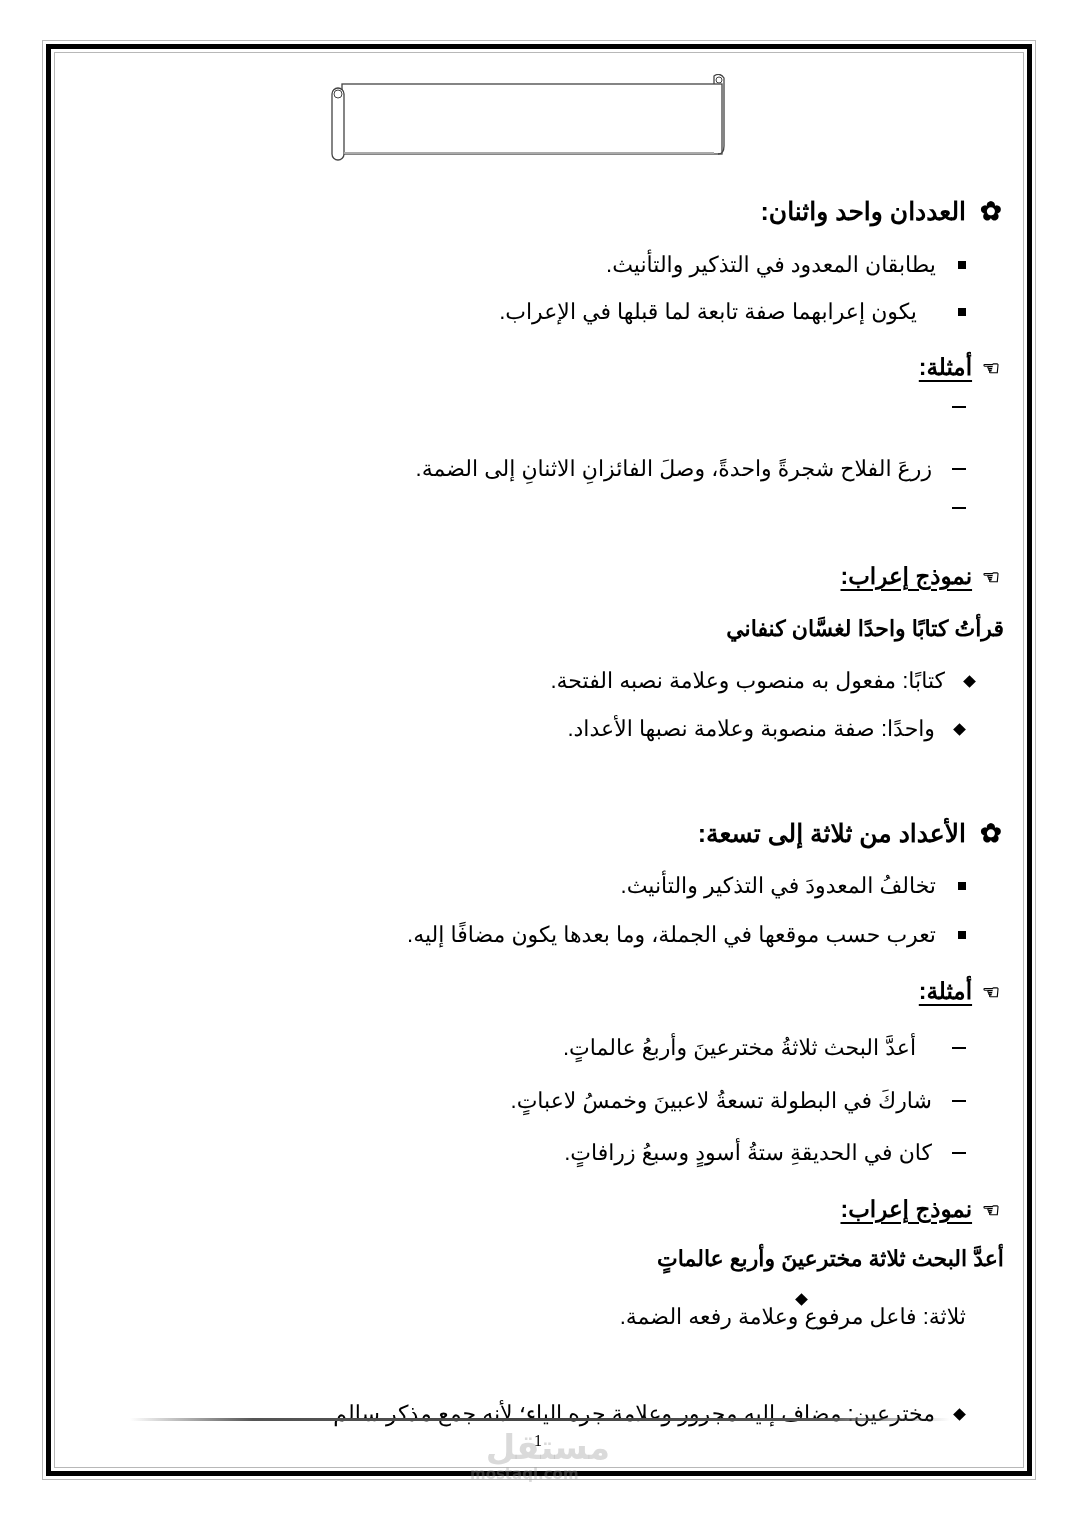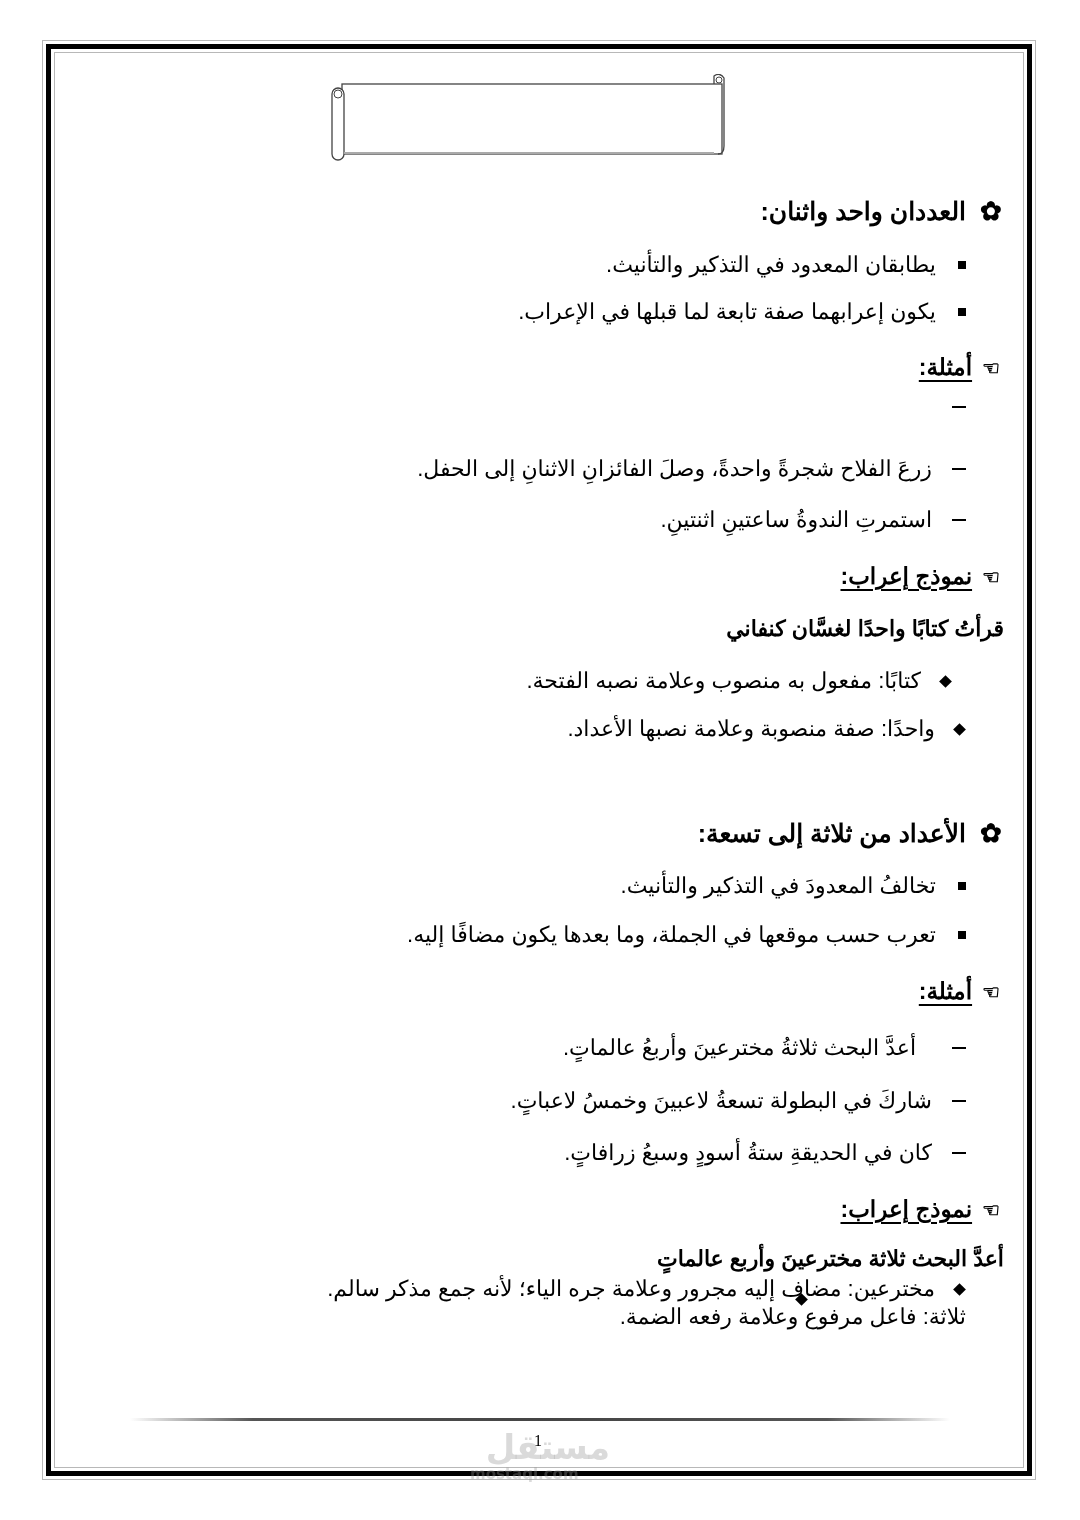--- a/index.html
+++ b/index.html
@@ -173,50 +173,49 @@
 
   <div class="line section-heading" style="top:196px;">
     <span class="flower">✿</span>
     <span>العددان واحد واثنان:</span>
   </div>
 
   <div class="line bullet-line" style="top:252px; right:38px;">
     <span class="square-bullet"></span>
     <span>يطابقان المعدود في التذكير والتأنيث.</span>
   </div>
-  <div class="line bullet-line" style="top:299px; right:38px;">
+  <div class="line bullet-line" style="top:299px; right:38px;gap:19px;">
     <span class="square-bullet"></span>
     <span>يكون إعرابهما صفة تابعة لما قبلها في الإعراب.</span>
   </div>
 
   <div class="line sub-heading" style="top:354px; right:4px;">
     <span class="hand">☜</span>
     <span class="label">أمثلة:</span>
   </div>
 
   <div class="line bullet-line" style="top:406px; right:38px;">
     <span class="dash-bullet"></span>
   </div>
   <div class="line bullet-line" style="top:456px; right:38px;">
     <span class="dash-bullet"></span>
-    <span>زرعَ الفلاح شجرةً واحدةً، وصلَ الفائزانِ الاثنانِ إلى الحفل.</span>
+    <span>زرعَ الفلاح شجرةً واحدةً، وصلَ الفائزانِ الاثنانِ إلى الضمة.</span>
   </div>
   <div class="line bullet-line" style="top:507px; right:38px;">
     <span class="dash-bullet"></span>
-    <span>استمرتِ الندوةُ ساعتينِ اثنتينِ.</span>
   </div>
 
   <div class="line sub-heading" style="top:563px; right:4px;">
     <span class="hand">☜</span>
     <span class="label">نموذج إعراب:</span>
   </div>
 
   <div class="line sentence-bold" style="top:616px;">قرأتُ كتابًا واحدًا لغسَّان كنفاني</div>
 
-  <div class="line bullet-line" style="top:668px; right:52px;">
+  <div class="line bullet-line" style="top:668px; right:28px;">
     <span class="diamond-bullet"></span>
     <span>كتابًا: مفعول به منصوب وعلامة نصبه الفتحة.</span>
   </div>
   <div class="line bullet-line" style="top:716px; right:38px;">
     <span class="diamond-bullet"></span>
     <span>واحدًا: صفة منصوبة وعلامة نصبها الأعداد.</span>
   </div>
 
   <div class="line section-heading" style="top:818px;">
     <span class="flower">✿</span>
@@ -254,21 +253,21 @@
     <span class="hand">☜</span>
     <span class="label">نموذج إعراب:</span>
   </div>
 
   <div class="line sentence-bold" style="top:1246px;">أعدَّ البحث ثلاثة مخترعينَ وأربع عالماتٍ</div>
 
   <div class="line bullet-line" style="top:1295px; right:38px;flex-direction:column;">
     <span class="diamond-bullet"></span>
     <span>ثلاثة: فاعل مرفوع وعلامة رفعه الضمة.</span>
   </div>
-  <div class="line bullet-line" style="top:1276px; right:38px;">
+  <div class="line bullet-line" style="top:1401px; right:38px;">
     <span class="diamond-bullet"></span>
     <span>مخترعين: مضاف إليه مجرور وعلامة جره الياء؛ لأنه جمع مذكر سالم.</span>
   </div>
 </div>
 
 <div class="footer-rule"></div>
 <div class="watermark">
   <div class="wm-ar">مستقل</div>
   <div class="wm-en">mostaql.com</div>
 </div>

